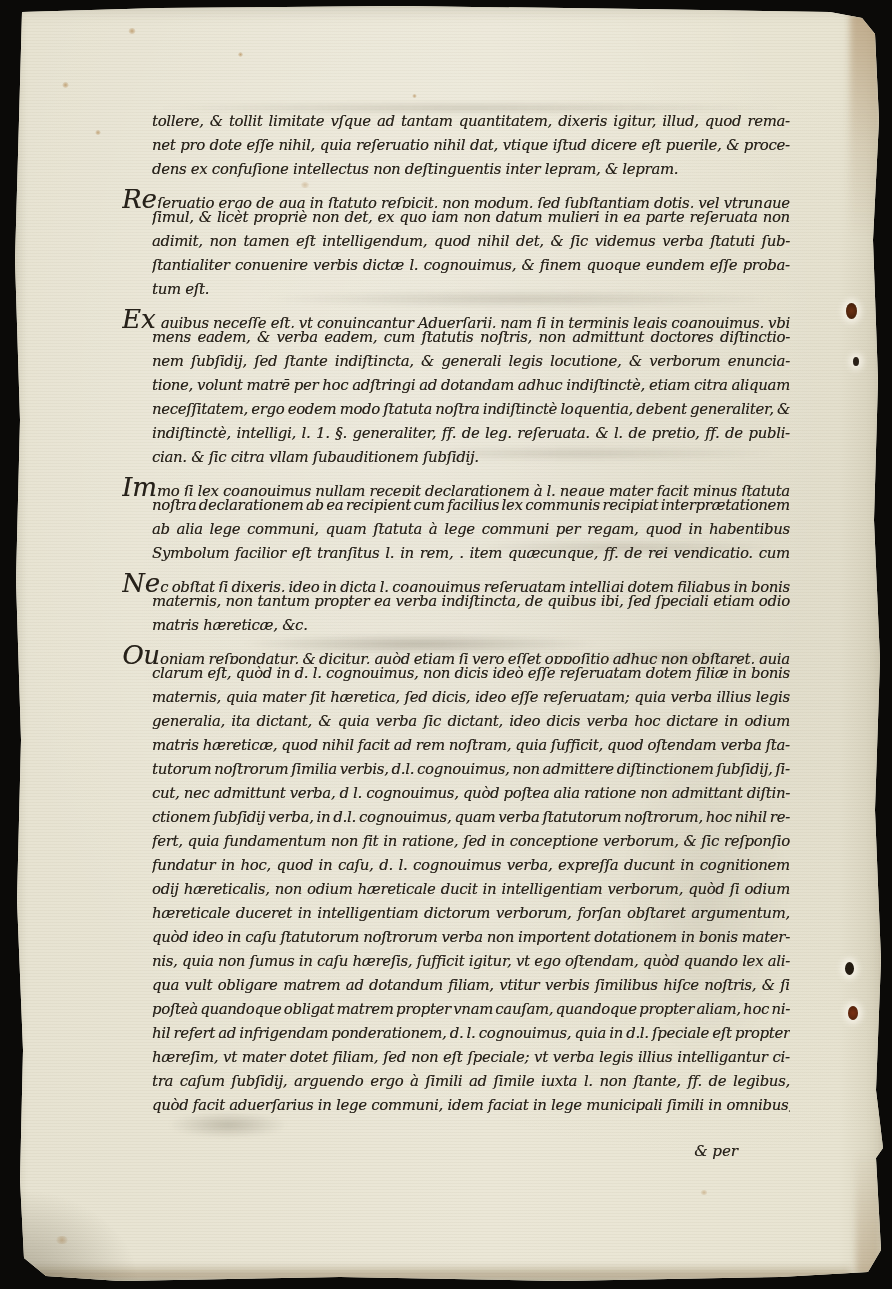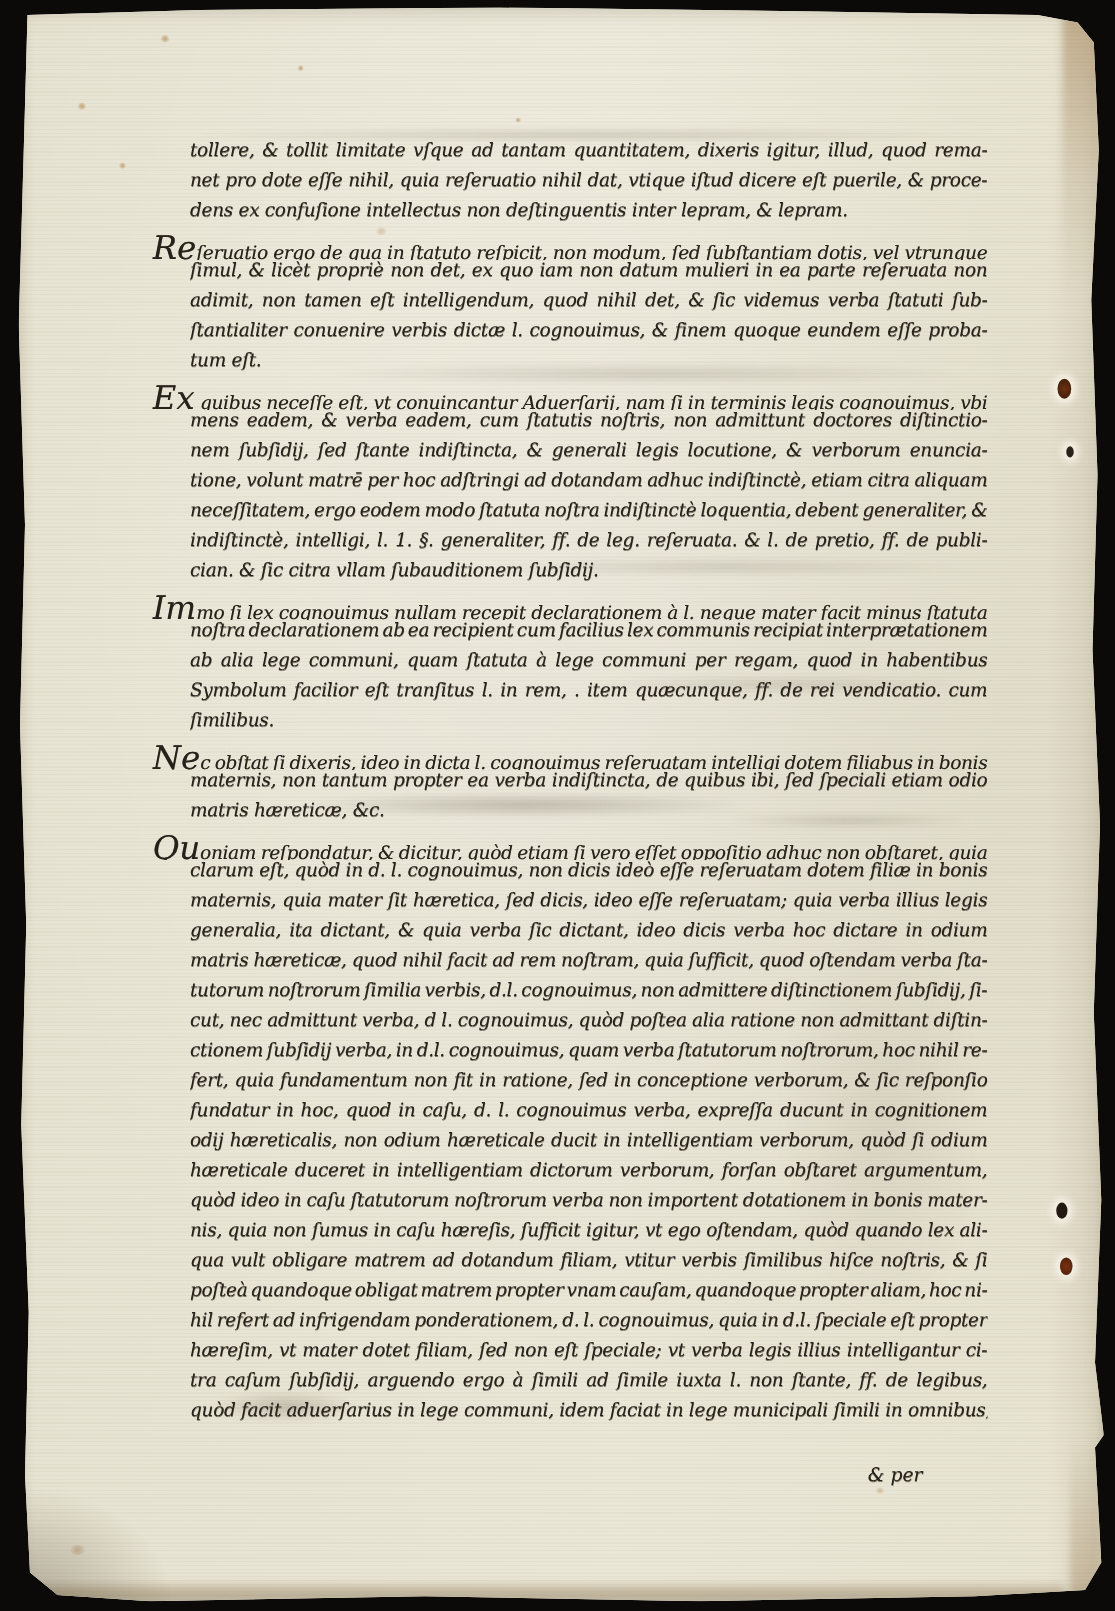--- a/index.html
+++ b/index.html
@@ -39,21 +39,21 @@
     color:#26211a;text-shadow:0.2px 0.2px 0.5px rgba(38,30,18,0.55);
   }
   .line{
     display:flex;justify-content:space-between;align-items:baseline;
     height:24px;overflow:hidden;white-space:nowrap;
   }
   .line.short{justify-content:flex-start;column-gap:0.30em;}
   .line.hang{margin-left:-30px;width:calc(100% + 30px);}
   .initial{font-size:26px;letter-spacing:0;}
   .catchword{
-    position:absolute;left:152px;top:1171px;width:638px;height:24px;
+    position:absolute;left:152px;top:1142px;width:638px;height:24px;
     font-style:italic;font-size:15px;color:#26211a;
     text-align:right;padding-right:52px;box-sizing:border-box;
     text-shadow:0.2px 0.2px 0.5px rgba(38,30,18,0.55);
   }
   
   .fox{position:absolute;border-radius:50%;background:radial-gradient(circle,#a4702f 0%,rgba(164,112,47,0.35) 55%,transparent 75%);opacity:0.55;}
   .worm{position:absolute;border-radius:50%;box-shadow:0 0 6px 4px rgba(248,245,235,0.85);}
   .smudge{position:absolute;border-radius:50%;filter:blur(2px);pointer-events:none;}
   .edge-stain{position:absolute;filter:blur(3px);pointer-events:none;}
 </style>
@@ -360,23 +360,20 @@
           <span>rem,</span>
           <span>.</span>
           <span>item</span>
           <span>quæcunque,</span>
           <span>ff.</span>
           <span>de</span>
           <span>rei</span>
           <span>vendicatio.</span>
           <span>cum</span>
         </div>
-        <div class="line short">
-          <span>ſimilibus.</span>
-        </div>
         <div class="line hang">
           <span><span class="initial">Ne</span>c</span>
           <span>obſtat</span>
           <span>ſi</span>
           <span>dixeris,</span>
           <span>ideo</span>
           <span>in</span>
           <span>dicta</span>
           <span>l.</span>
           <span>cognouimus</span>

